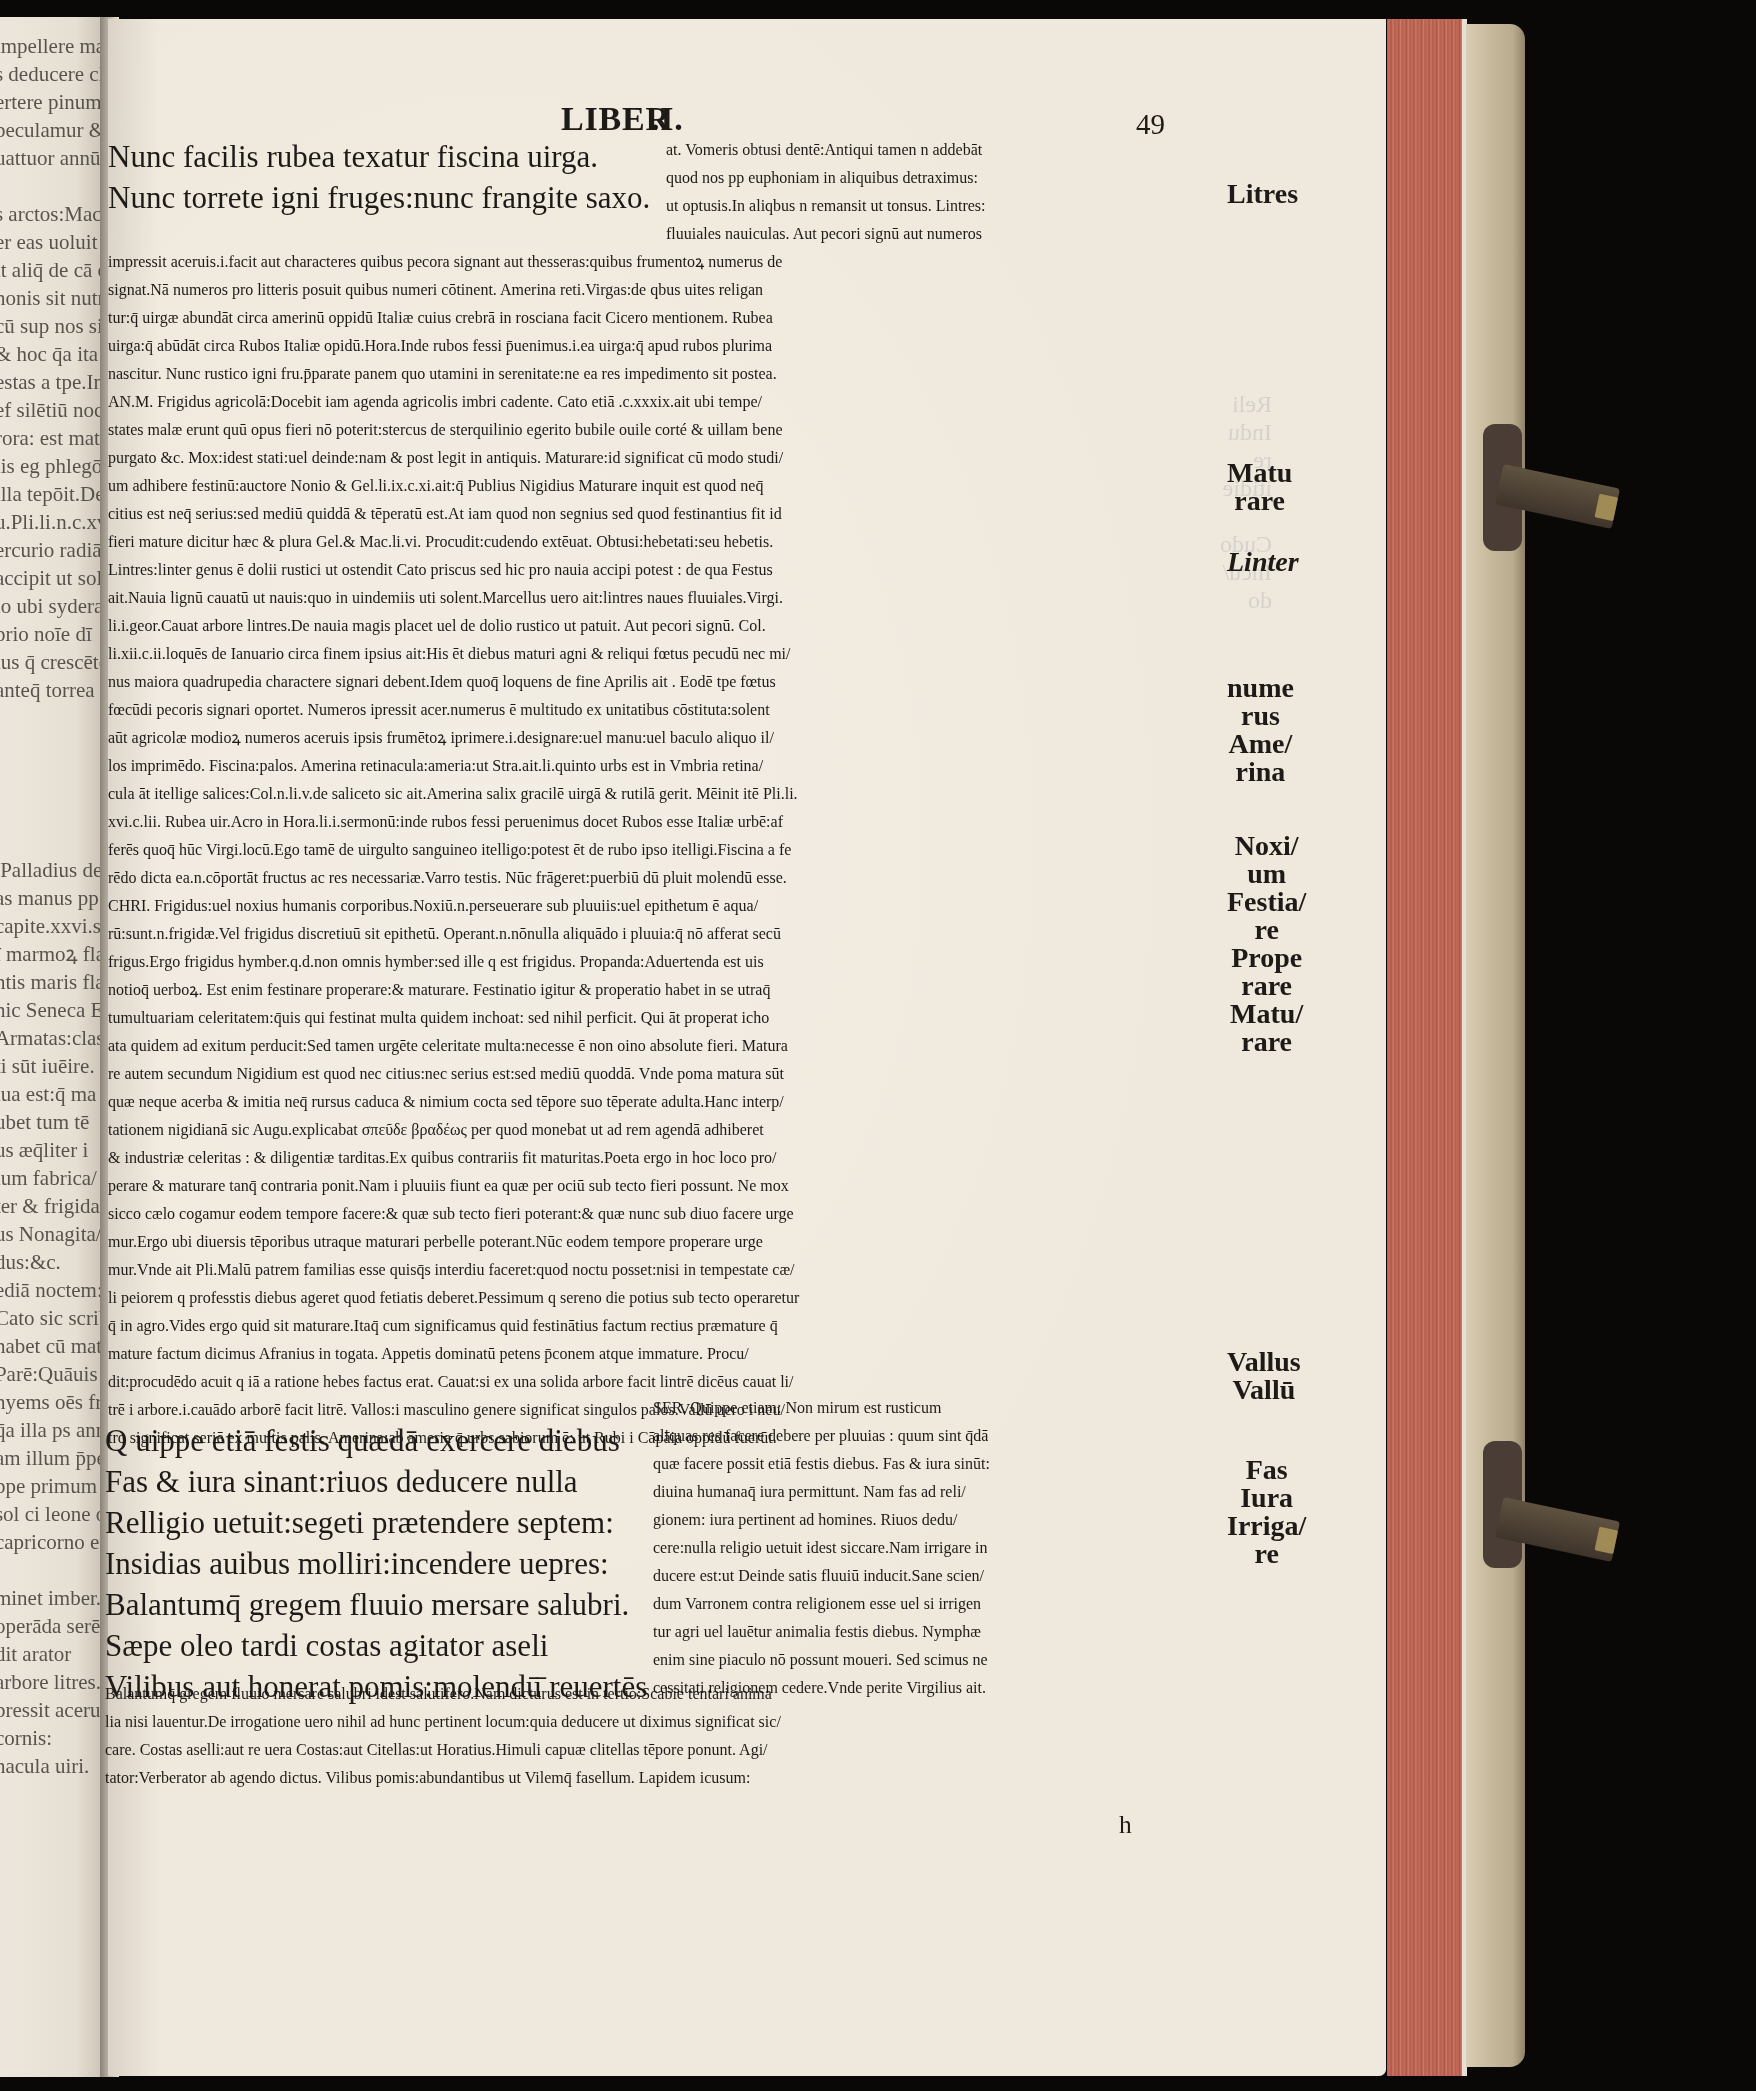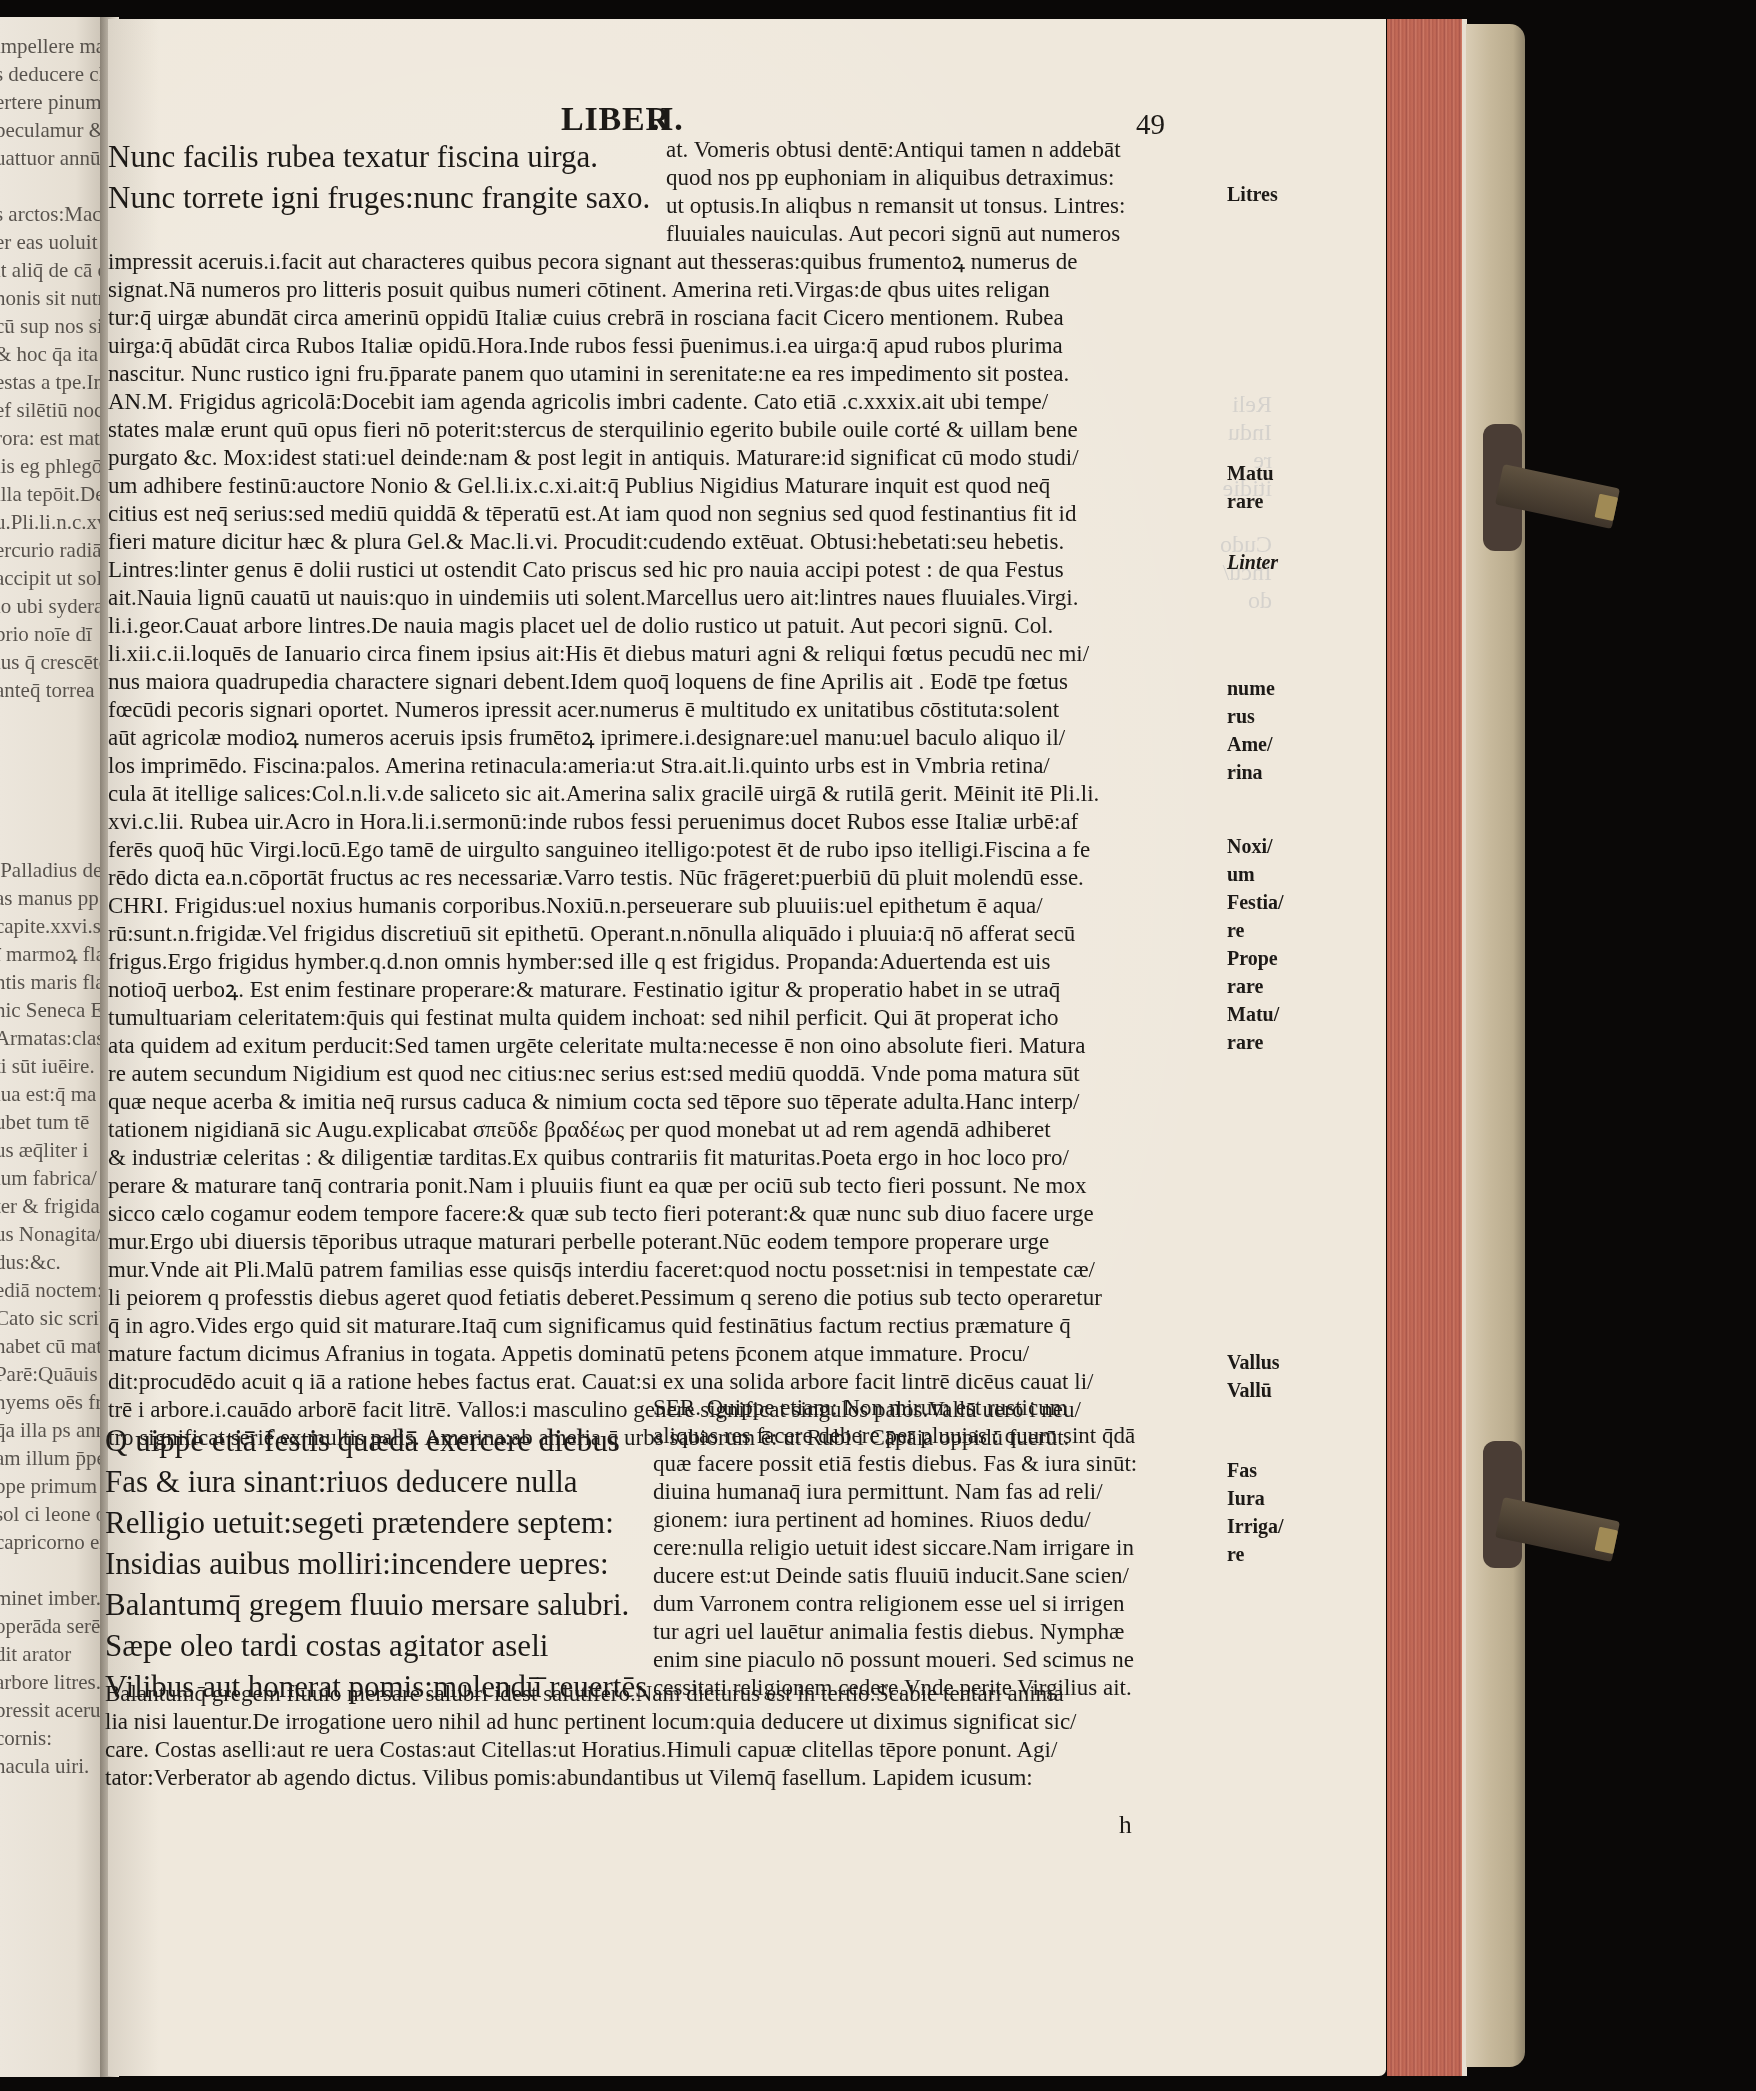--- a/index.html
+++ b/index.html
@@ -46,23 +46,23 @@
       position:absolute; width:119px; height:41px; background:linear-gradient(180deg,#5f5240,#3e342a);
       transform:rotate(12deg); border-radius:3.4px;
     }
     .clasp .tip { position:absolute; right:0; top:8.5px; width:18.6px; height:24px; background:#a08a55; border-radius:1.7px; }
     .clasp-base { position:absolute; width:39px; height:127px; background:#4a3d35; border-radius:12px; }
 
     .text { position:absolute; color:#1d1a17; font-family:"Liberation Serif", serif; white-space:nowrap; }
     .running-head { font-size:34px; font-weight:bold; letter-spacing:0.8px; }
     .folio { font-size:29px; }
     .verse { font-size:31px; line-height:41px; }
-    .comment { font-size:23px; line-height:28px; }
+    .comment { font-size:16px; line-height:28px; }
     .comment .ln, .verse .ln { display:block; }
-    .margin-note { font-size:20px; line-height:28px; font-weight:bold; }
+    .margin-note { font-size:28px; line-height:28px; font-weight:bold;text-align:center; }
     .margin-note .ln { display:block; }
     .sig { font-size:25.4px; }
     .ghost { position:absolute; color:#b7b8bb; opacity:.45; font-family:"Liberation Serif", serif; font-size:24px; line-height:28px; white-space:nowrap; transform:scaleX(-1); }
   </style>
 </head>
 <body>
 
 <div class="bg-black"></div>
 
 <div class="left-page">

